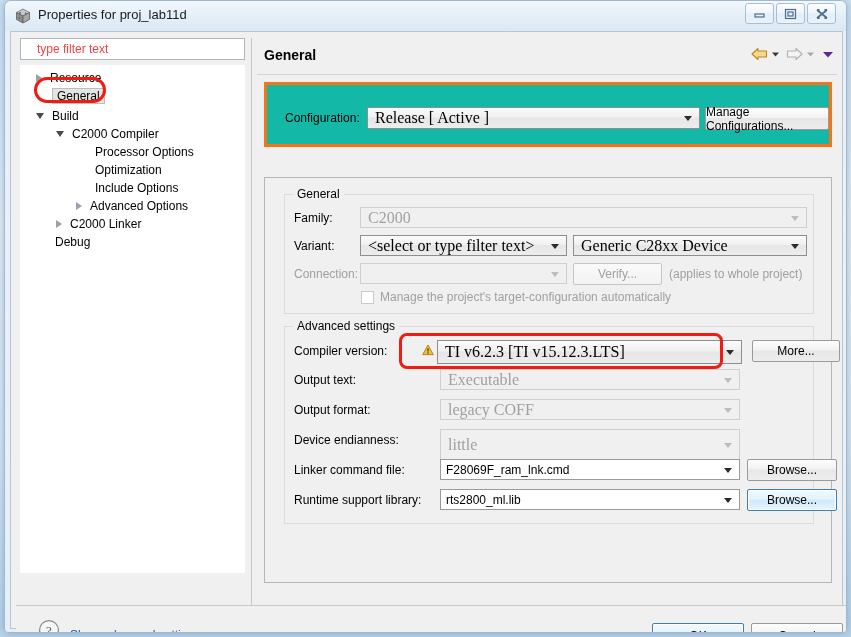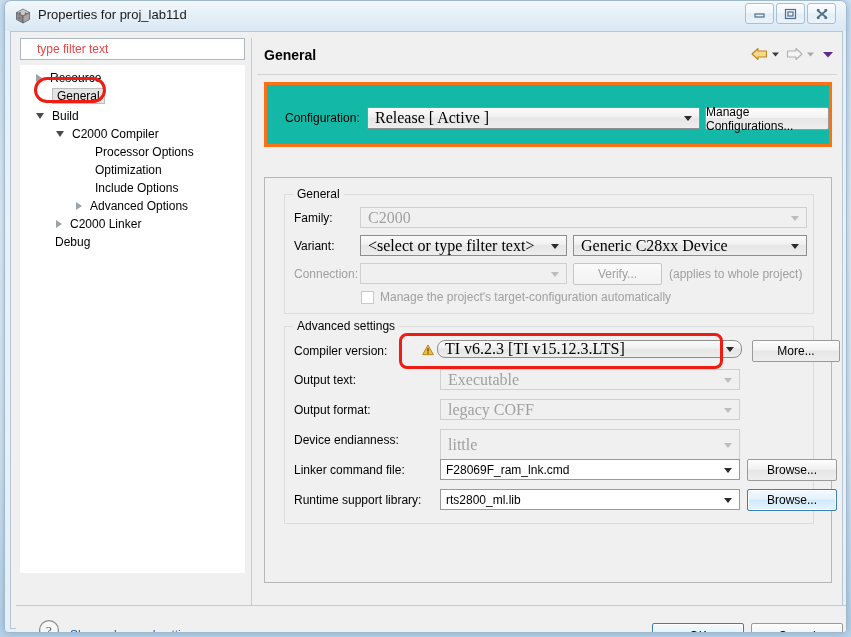--- a/index.html
+++ b/index.html
@@ -437,21 +437,21 @@
           <span class="group-title">Advanced settings</span>
 
           <span class="flabel" style="left:9px; top:17px;">Compiler version:</span>
           <span style="position:absolute; left:137px; top:15px;">
             <svg width="12" height="12" viewBox="0 0 12 12">
               <polygon points="6,1 11.3,10.6 0.7,10.6" fill="#f0c040" stroke="#b07c12" stroke-width="0.9" stroke-linejoin="round"></polygon>
               <rect x="5.3" y="4.2" width="1.4" height="3.4" fill="#6a4a08"></rect>
               <rect x="5.3" y="8.3" width="1.4" height="1.3" fill="#6a4a08"></rect>
             </svg>
           </span>
-          <div class="combo" style="left:152px; top:13px; width:305px; height:18px;border-radius:8px;">
+          <div class="combo" style="left:152px; top:13px; width:305px; height:24px;">
             <span>TI v6.2.3  [TI v15.12.3.LTS]</span>
             <span class="arr"></span>
           </div>
           <div class="btn" style="left:467px; top:13px; width:88px; height:22px;">
             <span>More...</span>
           </div>
 
           <span class="flabel" style="left:9px; top:46px;">Output text:</span>
           <div class="combo disabled" style="left:155px; top:42px; width:300px; height:21px;">
             <span>Executable</span>

